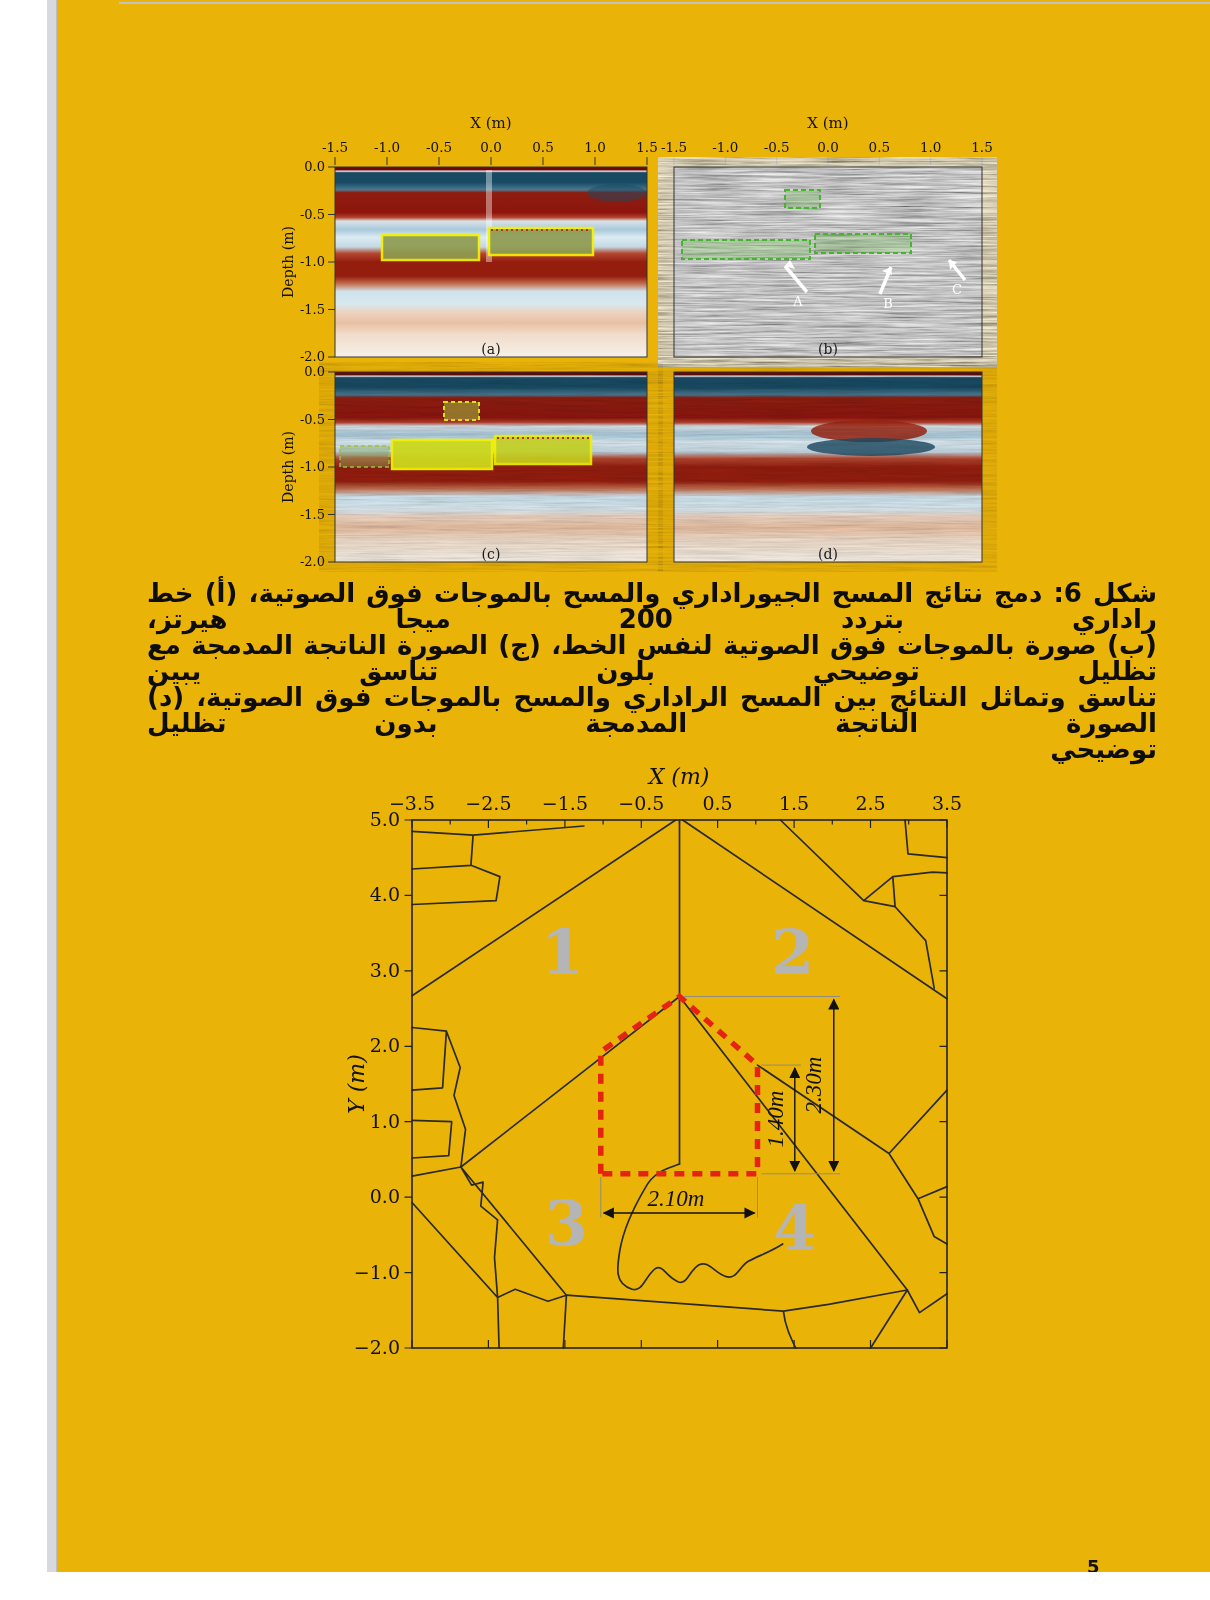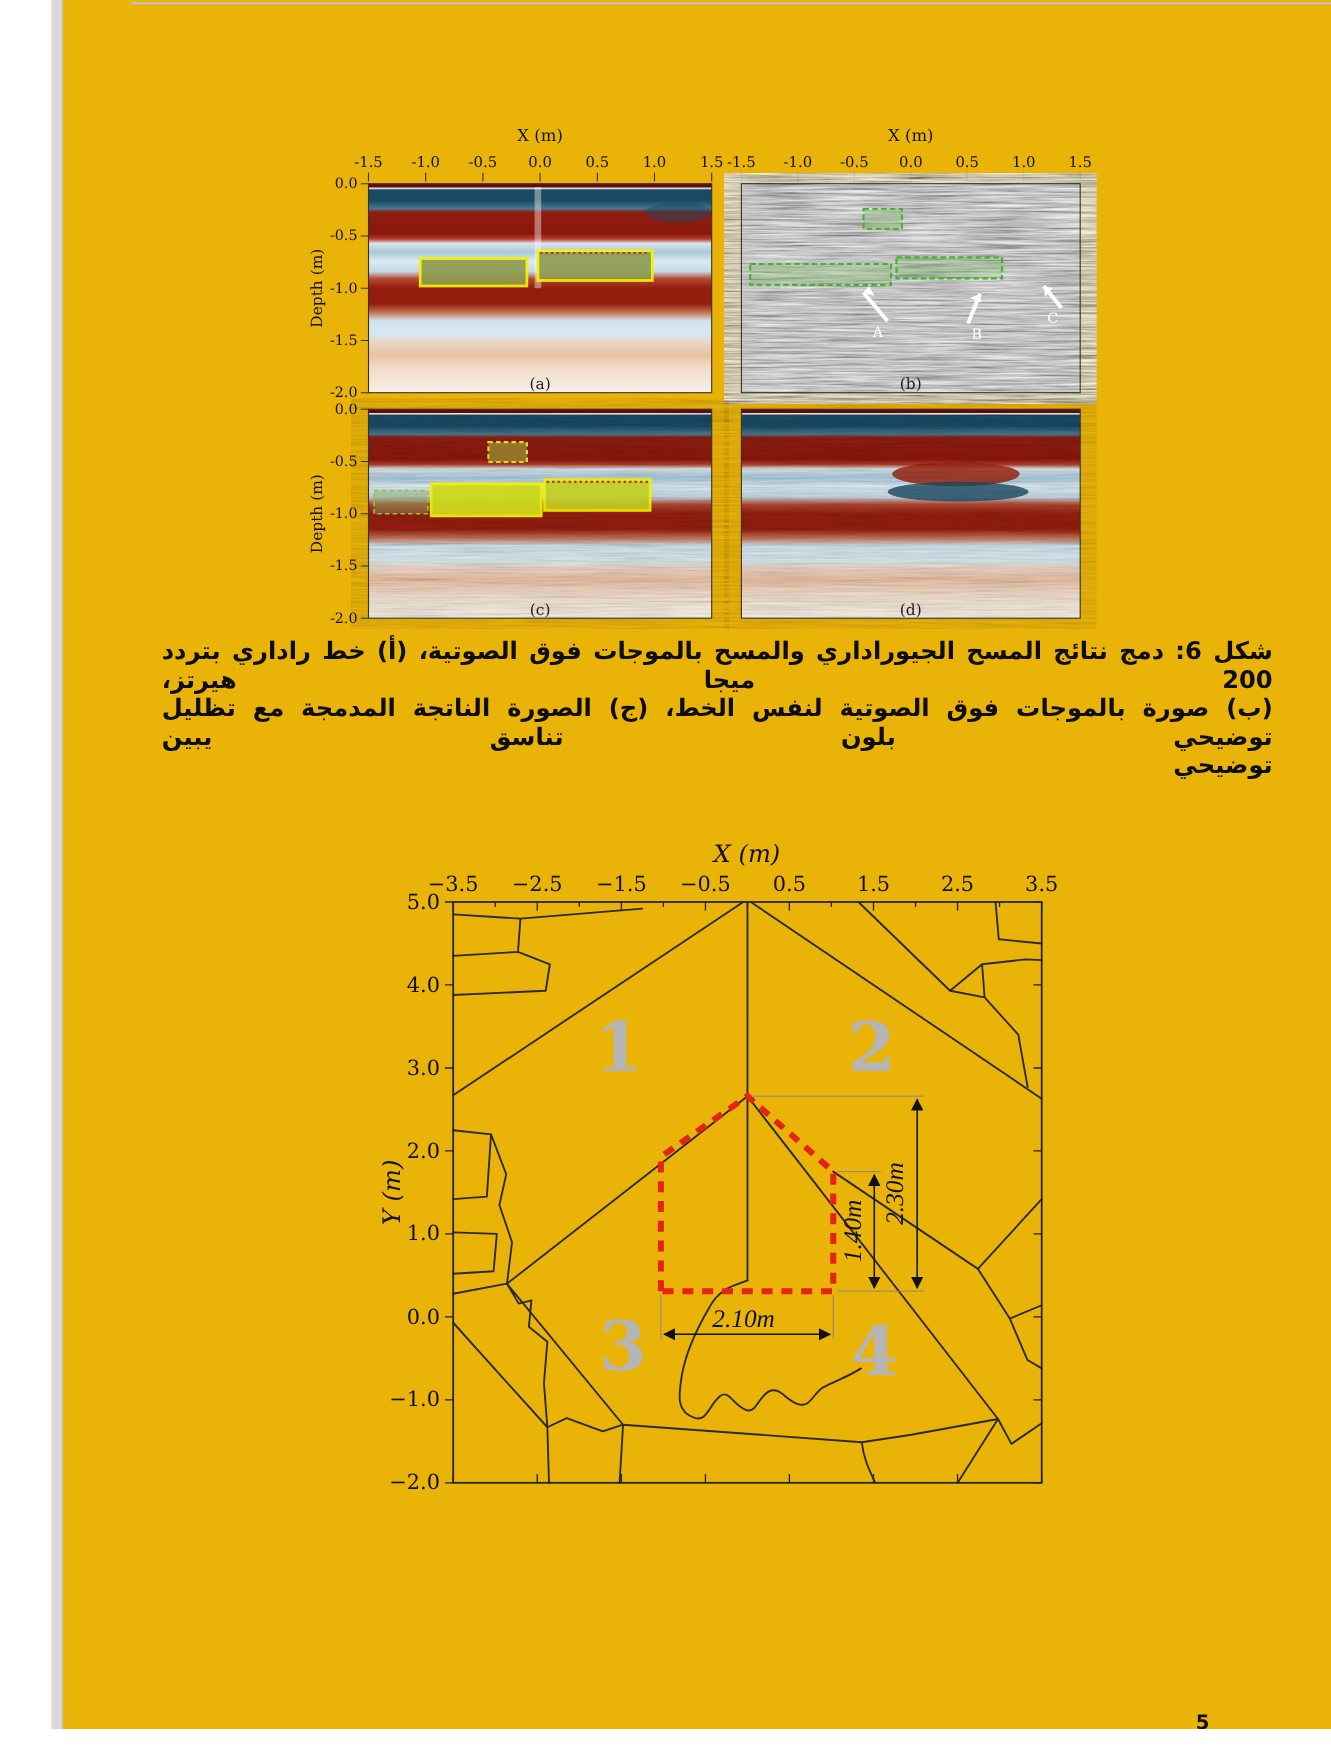--- a/index.html
+++ b/index.html
@@ -5,21 +5,21 @@
   html,body{margin:0;padding:0;background:#ffffff;}
   .page{position:relative;width:1210px;height:1572px;background:#eab308;overflow:hidden;
         font-family:"DejaVu Sans",sans-serif;margin-left:47px;}
   .edge-strip-left{position:absolute;left:0;top:0;width:9px;height:1600px;background:#d8d8de;border-right:1px solid #bdbdc6;}
   .top-hairline{position:absolute;left:72px;top:2px;width:1124px;height:2px;background:#c2c2c9;}
   .scroll-track{position:absolute;right:0;top:0;width:14px;height:1600px;background:#f0f0f3;border-left:1px solid #d5d5da;}
   .scroll-thumb{position:absolute;right:2px;top:1178px;width:9px;height:422px;background:#9d9da4;border:1px solid #8a8a92;border-radius:5px;}
   .fig6-svg{position:absolute;left:230px;top:112px;}
   .fig7-svg{position:absolute;left:295px;top:758px;}
   .caption6{position:absolute;left:100px;top:580px;width:1010px;direction:rtl;
-            font-weight:bold;font-size:22px;line-height:26px;color:#0d0d0d;}
+            font-weight:bold;font-size:26px;line-height:26px;color:#0d0d0d;}
   .caption6 .cap-line{text-align:justify;text-align-last:justify;}
   .caption6 .cap-line.last{text-align:right;text-align-last:right;}
   .caption7{position:absolute;left:230px;top:1448px;width:850px;direction:rtl;text-align:center;
             font-weight:bold;font-size:19px;color:#0d0d0d;}
   .page-number{position:absolute;left:1040px;top:1556px;font-weight:bold;font-size:18px;color:#111;}
   svg text{user-select:none;}
 </style>
 </head>
 <body>
 
@@ -163,20 +163,21 @@
       <ellipse cx="594" cy="335" rx="64" ry="9" fill="#1a4a63" opacity="0.8"></ellipse>
       <rect x="397" y="260" width="308" height="190" filter="url(#fStreak)" opacity="0.3" style="mix-blend-mode:multiply"></rect>
       <rect x="397" y="260" width="308" height="190" fill="none" stroke="#333" stroke-width="1"></rect>
       <text x="551" y="447" font-family="DejaVu Serif,serif" font-size="14" text-anchor="middle" fill="#1a1a1a">(d)</text>
     </g>
   </svg>
 
   <div class="caption6">
     <div class="cap-line">شكل 6: دمج نتائج المسح الجيوراداري والمسح بالموجات فوق الصوتية، (أ) خط راداري بتردد 200 ميجا هيرتز،</div>
     <div class="cap-line">(ب) صورة بالموجات فوق الصوتية لنفس الخط، (ج) الصورة الناتجة المدمجة مع تظليل توضيحي بلون تناسق يبين</div>
+    <div class="cap-line">تناسق وتماثل النتائج بين المسح الراداري والمسح بالموجات فوق الصوتية، (د) الصورة الناتجة المدمجة بدون تظليل</div>
     <div class="cap-line last">توضيحي</div>
   </div>
 
   <svg class="fig7-svg" width="650" height="650" viewBox="0 0 650 650">
     <defs>
       <marker id="arr" viewBox="0 0 10 10" refX="9" refY="5" markerWidth="8" markerHeight="8" orient="auto-start-reverse">
         <path d="M0,0 L10,5 L0,10 z" fill="#111"></path>
       </marker>
     </defs>
 

